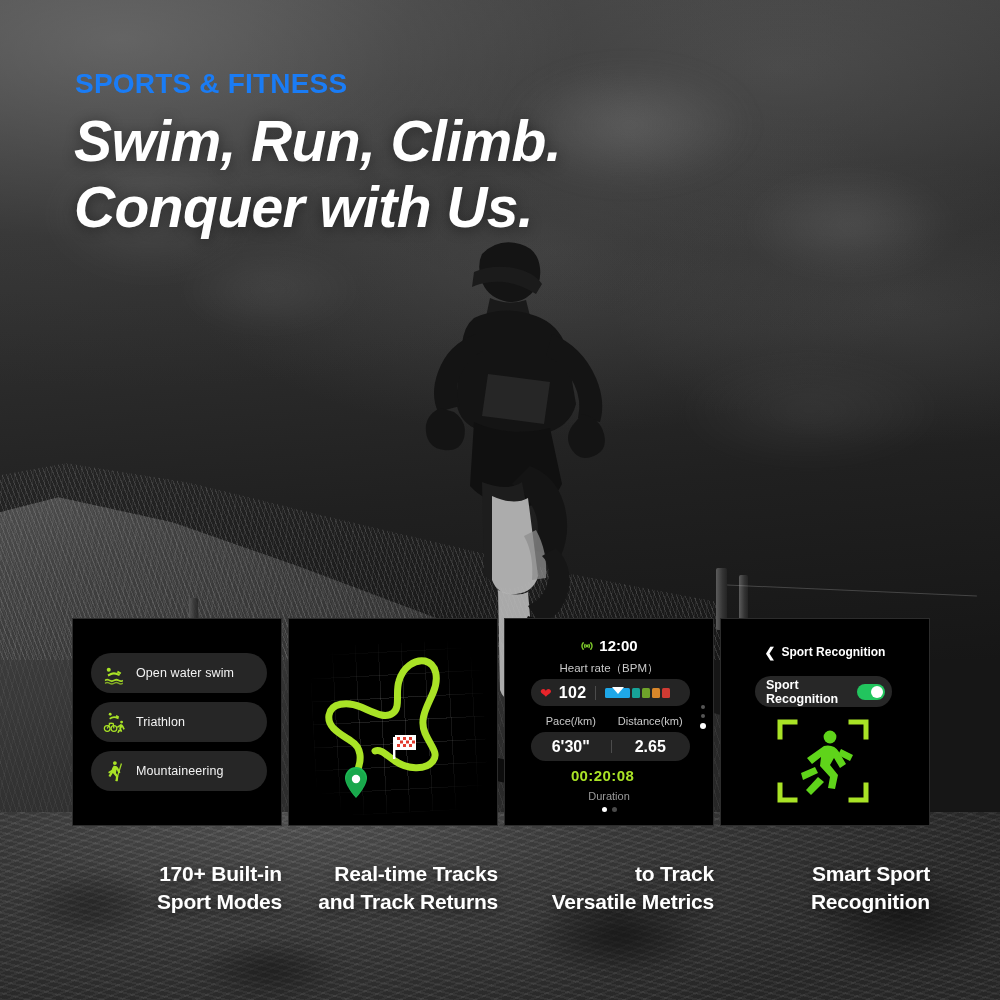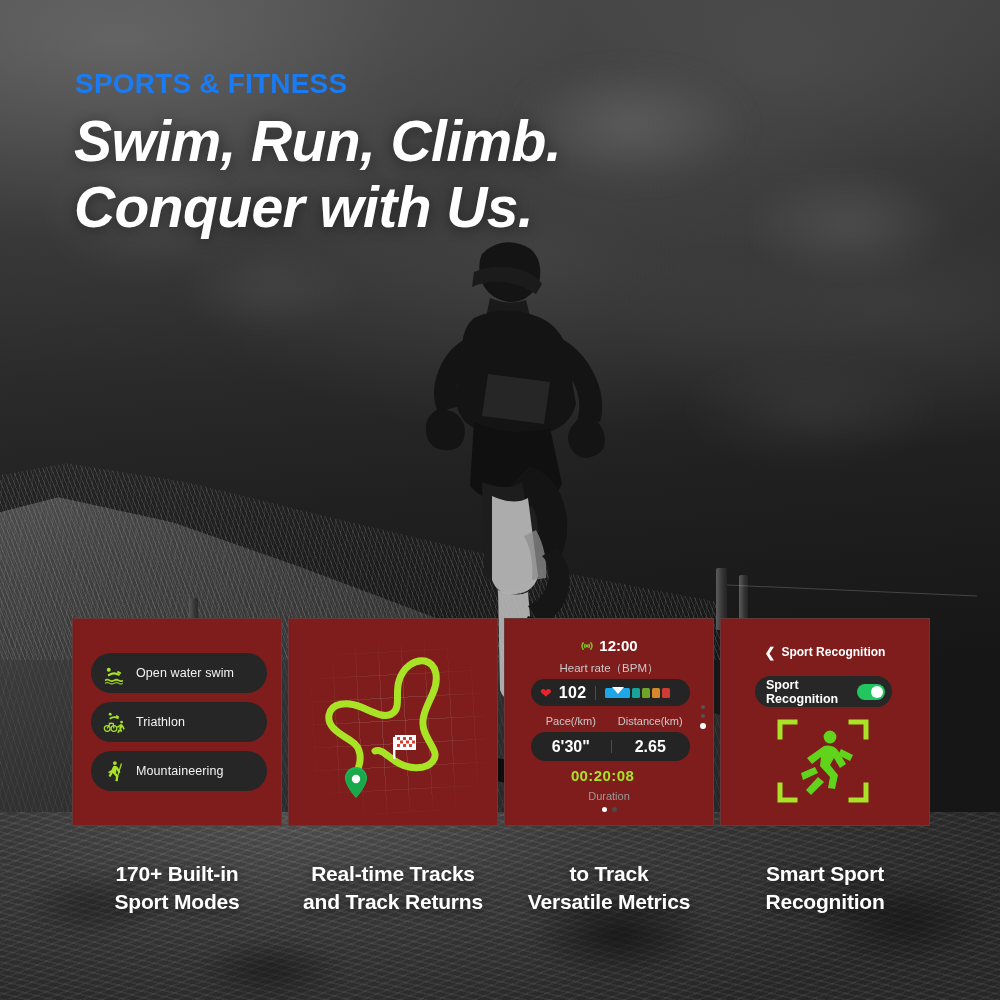--- a/index.html
+++ b/index.html
@@ -104,21 +104,21 @@
   .headline .ln { display: block; white-space: nowrap; }
 
   
   .panels {
     position: absolute; left: 72px; top: 618px;
     width: 858px; height: 208px;
     display: flex; gap: 6px;
   }
   .panel {
     width: 211px; height: 208px;
-    background: #7f1d1d;
+    background: #000000;
     position: relative; overflow: hidden;
     border: 1px solid rgba(80,80,80,.55);
   }
 
   
   .modes { position: absolute; left: 18px; top: 34px; width: 176px;
            display: flex; flex-direction: column; gap: 9px; text-align: center; }
   .mode-pill {
     height: 40px; background: #262626; border-radius: 20px;
     display: flex; align-items: center; padding-left: 12px; gap: 10px;
@@ -237,21 +237,21 @@
   
   .captions {
     position: absolute; left: 72px; top: 860px; width: 858px;
     display: flex; gap: 6px;
   }
   .caption {
     width: 211px; text-align: center; color: #fff;
     font-size: 21px; font-weight: 700; line-height: 1.32; letter-spacing: -0.2px;
     text-shadow: 0 2px 10px rgba(0,0,0,.55);
   }
-  .caption .ln { display: block; white-space: nowrap; }
+  .caption .ln { display: block; white-space: nowrap; text-align: right; }
 </style>
 </head>
 <body>
 
 <div class="bg">
   <div class="sky"></div>
   <div class="cloud cl1"></div>
   <div class="cloud cl2"></div>
   <div class="cloud cl3"></div>
   <div class="cloud cl4"></div>

